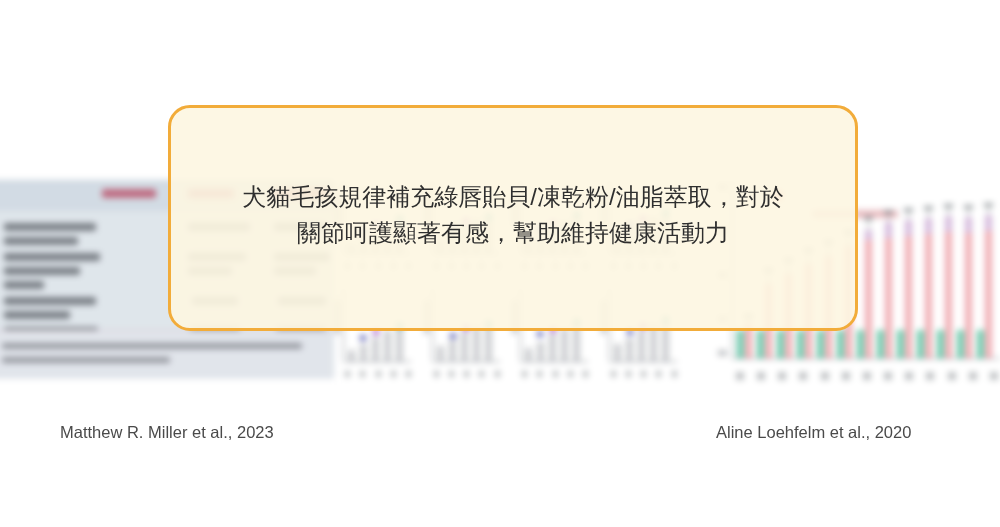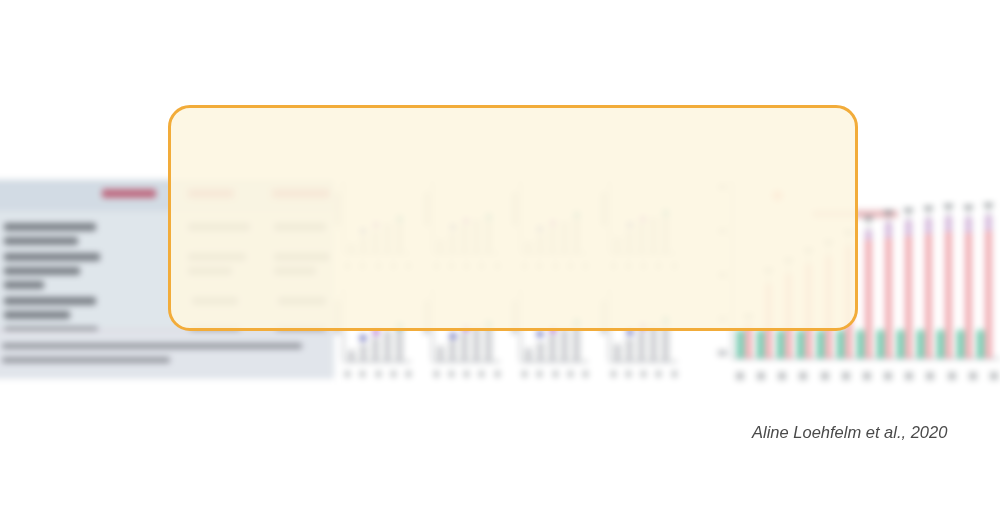--- a/index.html
+++ b/index.html
@@ -313,21 +313,21 @@
     position: absolute;
     top: 0;
     font-family: "Liberation Sans", "DejaVu Sans", sans-serif;
     font-size: 16.5px;
     color: #4a4a4a;
     white-space: nowrap;
     line-height: 24px;
   }
   #citation-0 { left: 60px;  }
   #citation-1 { left: 414px; }
-  #citation-2 { left: 752px; font-style: italic; }
+  #citation-2 { left: 716px; }
 </style>
 </head>
 <body>
 
 <div id="stage">
 
   <div class="evidence-strip">
 
     <div class="evidence-figure" id="figure-table">
       <div class="tbl">
@@ -676,19 +676,24 @@
             <i></i>
             <i></i>
             <i></i>
         </span>
       </div>
     </div>
 
   </div>
 
   <div id="highlight-card">
+    <p id="card-body">
+      <span class="line">犬貓毛孩規律補充綠唇貽貝/凍乾粉/油脂萃取，對於</span>
+      <span class="line">關節呵護顯著有感，幫助維持健康活動力</span>
+    </p>
   </div>
 
   <div class="citations">
+    <span class="citation" id="citation-0">Matthew R. Miller et al., 2023</span>
     <span class="citation" id="citation-2">Aline Loehfelm et al., 2020</span>
   </div>
 
 </div>
 
 </body></html>

